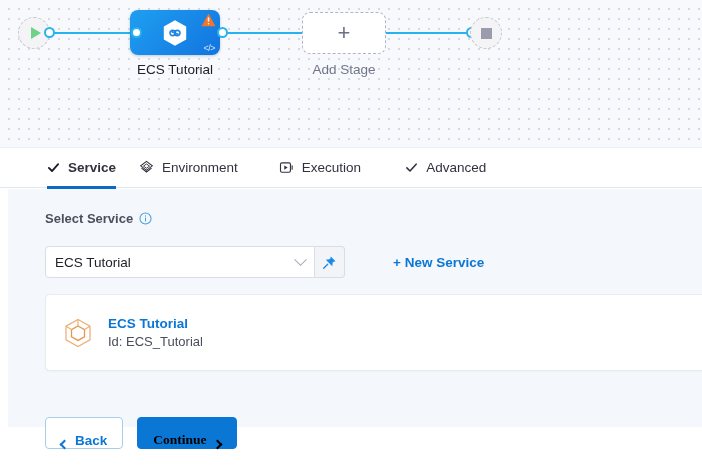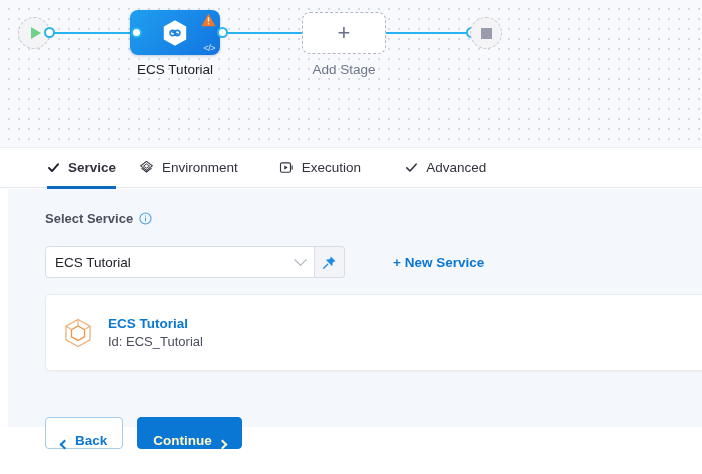--- a/index.html
+++ b/index.html
@@ -194,21 +194,21 @@
   .btn {
     height: 32px; border-radius: 4px;
     display: flex; align-items: flex-end; gap: 7px;
     font-size: 13.5px; font-weight: bold;
     cursor: pointer; padding: 0 15px;
   }
   .btn-back {
     background: #ffffff; color: #0b77d4; border: 1px solid #a8cdea;
   }
   .btn-continue {
-    background: #0b77d4; color: #fef9c3; border: 1px solid #0b77d4;
+    background: #0b77d4; color: #000000; border: 1px solid #0b77d4; font-family: Liberation Serif, serif;
   }
   .cv-left, .cv-right {
     width: 7px; height: 7px; display: block;
   }
   .cv-left  { border-left: 2px solid currentColor; border-bottom: 2px solid currentColor; transform: rotate(45deg); }
   .cv-right { border-right: 2px solid currentColor; border-top: 2px solid currentColor; transform: rotate(45deg); }
 </style>
 </head>
 <body>
 

